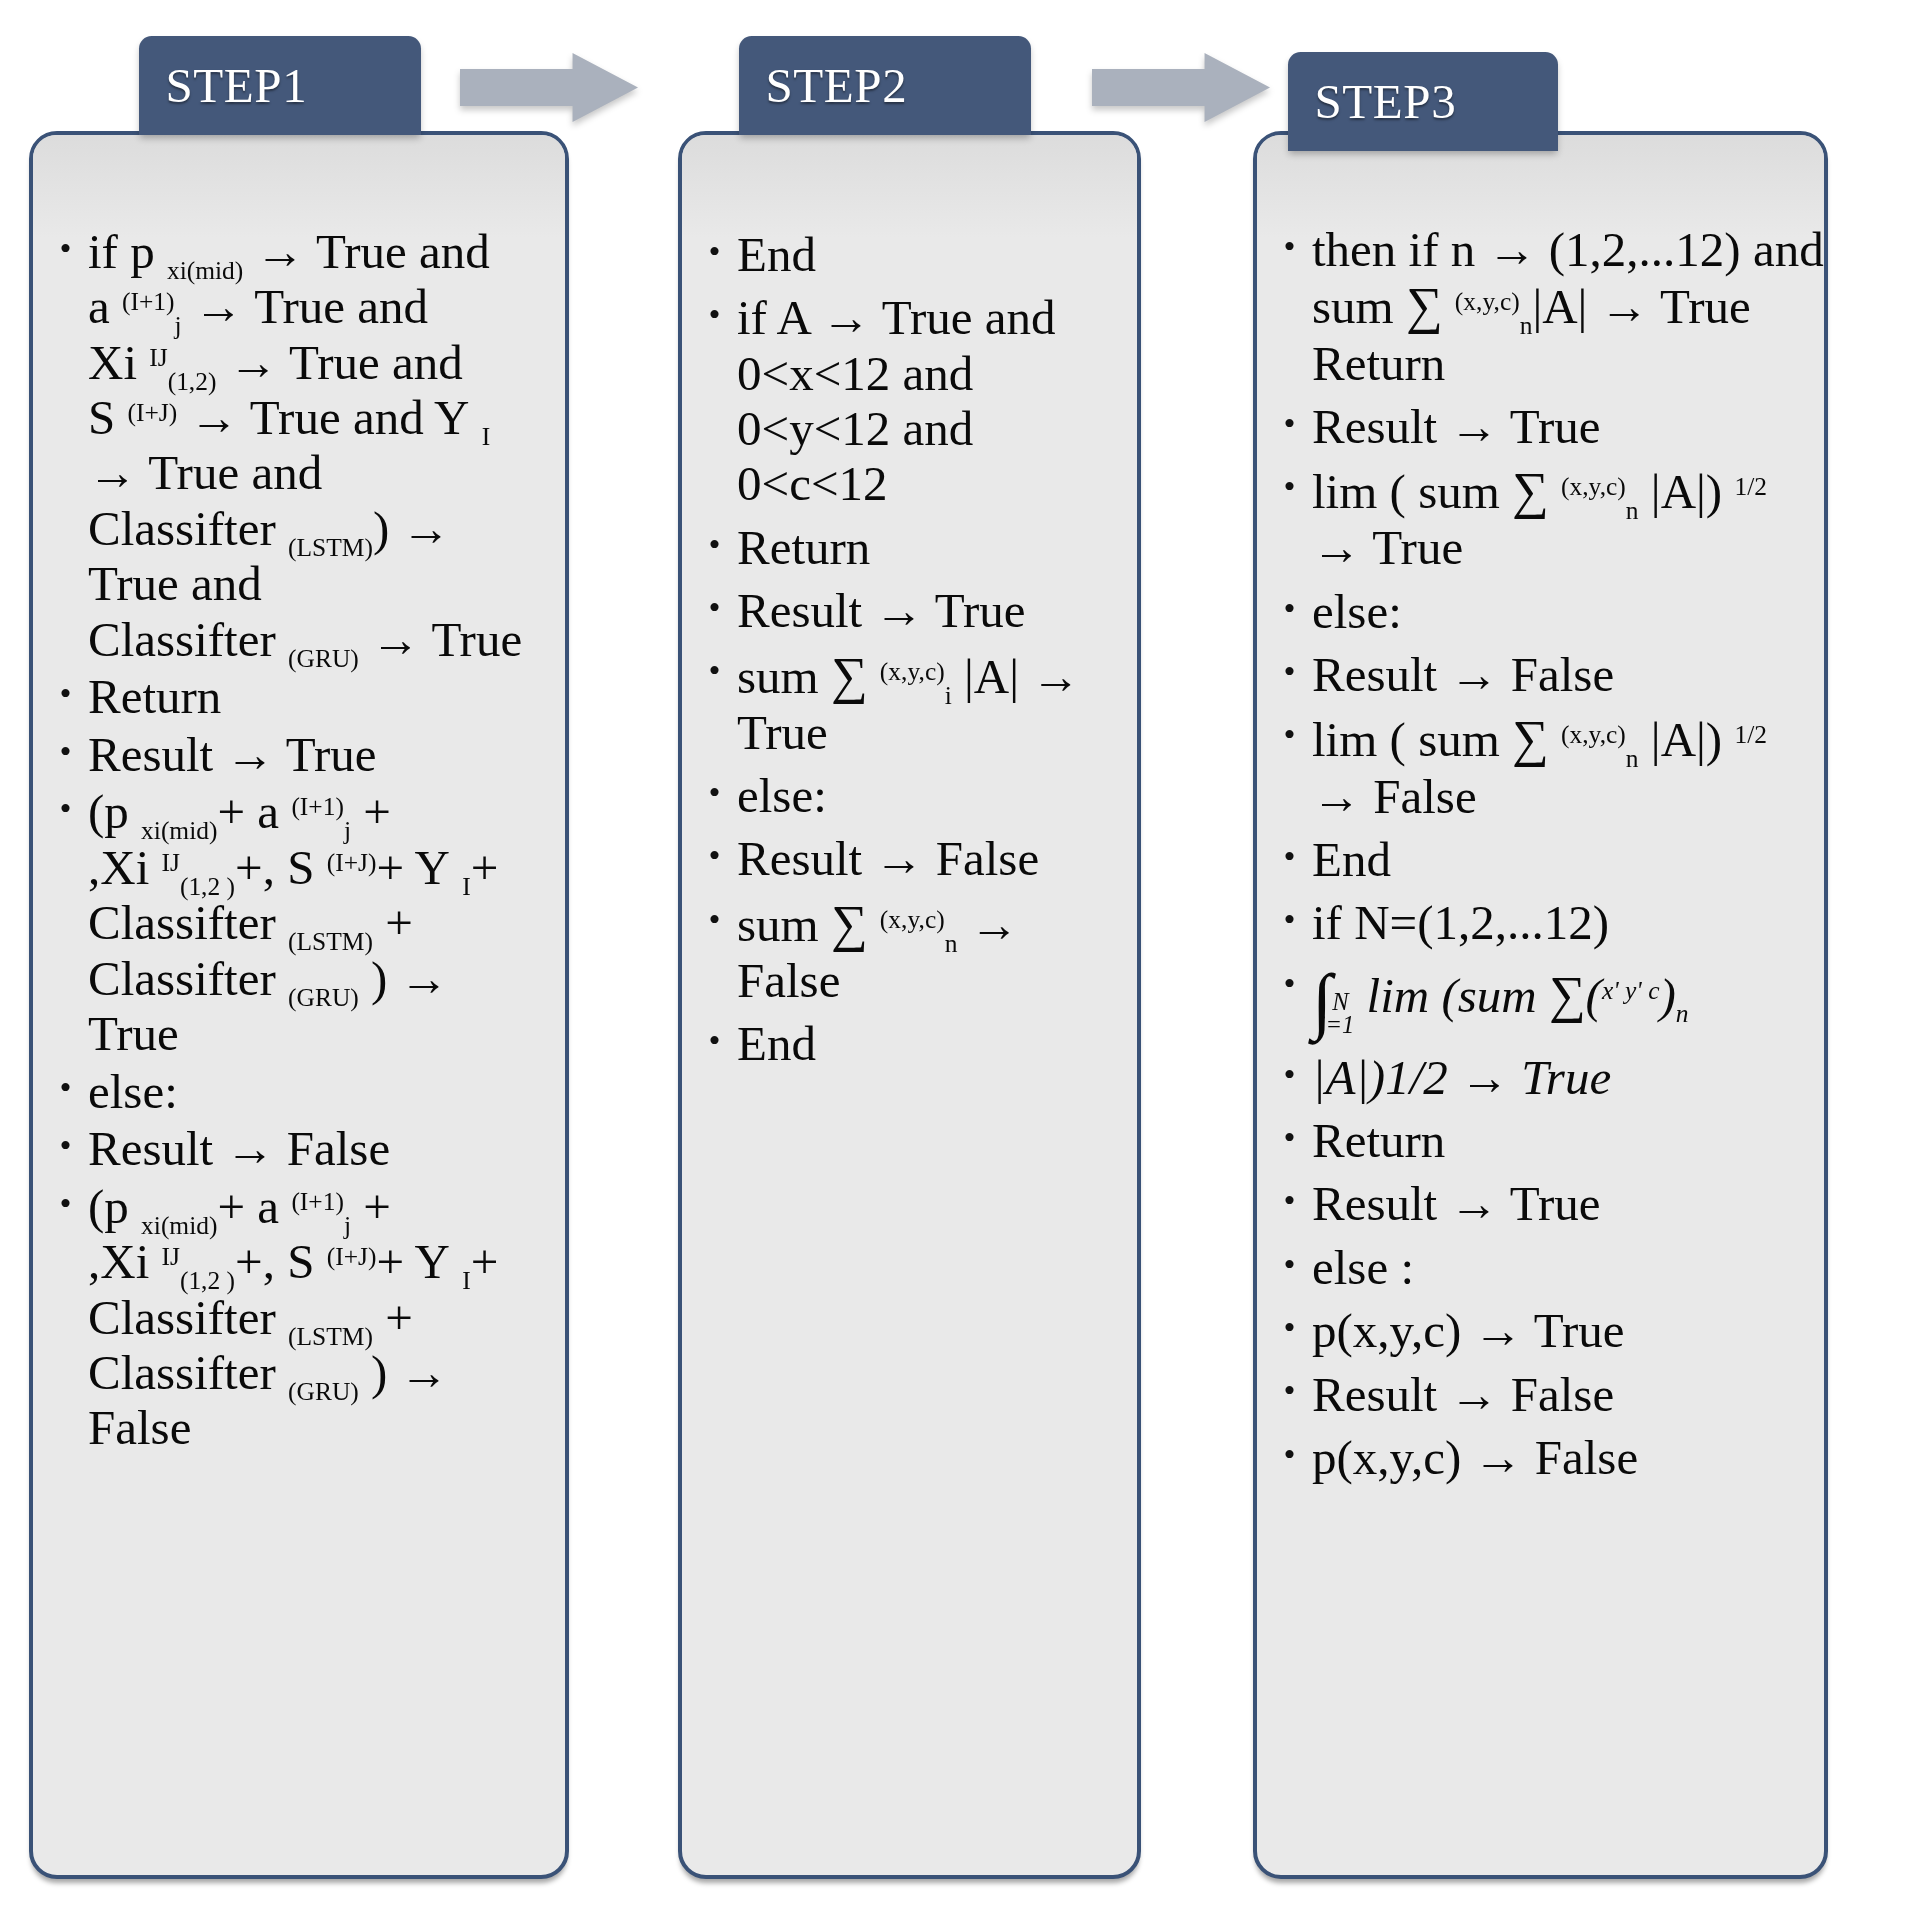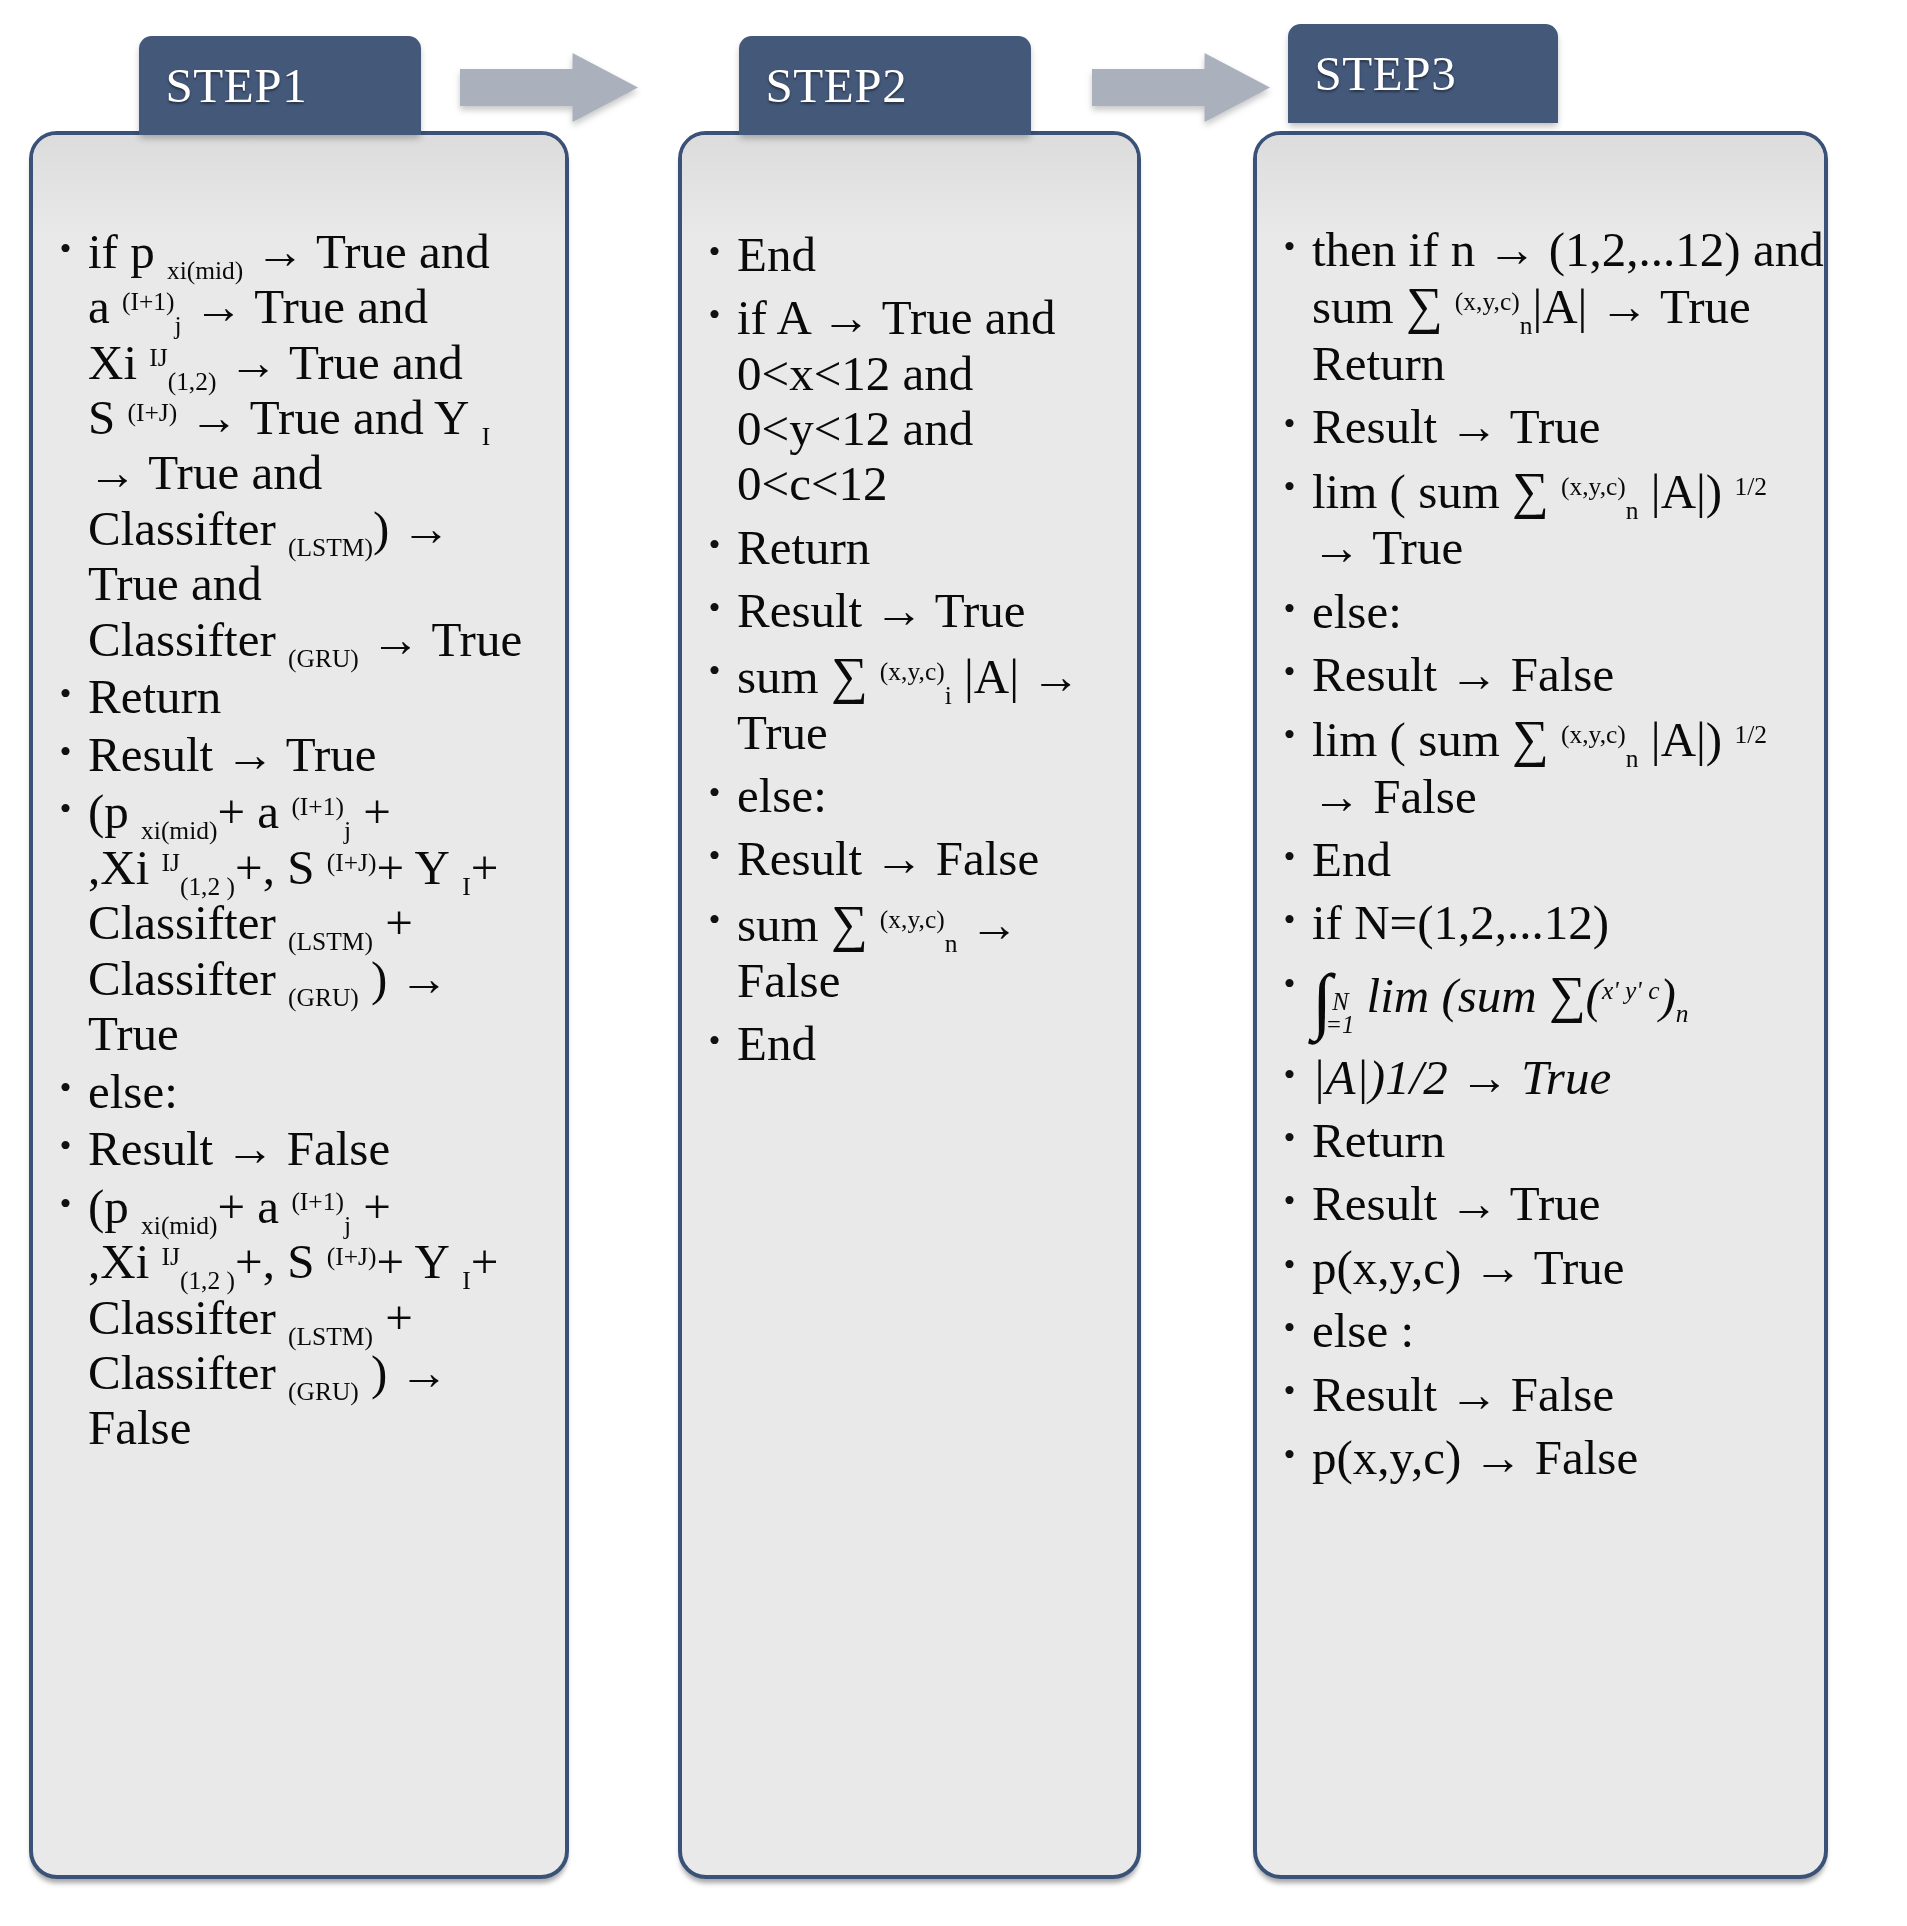--- a/index.html
+++ b/index.html
@@ -26,21 +26,21 @@
   .tab{position:absolute;box-sizing:border-box;
        background:#44587a;color:#ffffff;
        border-radius:12.6px 12.6px 0 0;
        display:flex;align-items:center;
        padding-left:26.4px;
        font-size:49px;letter-spacing:0.6px;
        text-shadow:0 1.7px 2.3px rgba(0,0,0,.45);
        box-shadow:0 4.6px 7px -1.7px rgba(0,0,0,.28);}
   #tab1{left:103px; top:36px; width:282px; height:99px;margin-left:36px;}
   #tab2{left:739px;top:36px; width:292px; height:99px;}
-  #tab3{left:1288px;top:24px; width:270px; height:99px;}
+  #tab3{left:1288px;top:52px; width:270px; height:99px;}
 
   
   .arrow{position:absolute;height:69px;width:178px;
          filter:drop-shadow(0 4px 3.4px rgba(0,0,0,.22));}
   #arrow1{left:460px; top:53px;}
   #arrow2{left:1092px;top:53px;}
   .arrow svg{display:block;width:100%;height:100%;}
 
   
   ul.items{list-style:none;margin:0;padding:0;position:absolute;
@@ -117,22 +117,22 @@
       <li>lim ( sum <span class="sig">∑</span>&nbsp;<sup>(x,y,c)</sup><sub>n</sub> |A|)&nbsp;<sup>1/2</sup> → True</li>
       <li>else:</li>
       <li>Result → False</li>
       <li>lim ( sum <span class="sig">∑</span>&nbsp;<sup>(x,y,c)</sup><sub>n</sub> |A|)&nbsp;<sup>1/2</sup> → False</li>
       <li>End</li>
       <li>if N=(1,2,...12)</li>
       <li class="ovf"><span class="intg"><span class="glyph">∫</span><span class="intlim"><span class="up">N</span><span class="lo">i=1</span></span></span> <span class="ital">lim (sum</span> <span class="sig">∑</span><span class="ital">(</span><sup class="ital">x' y' c</sup><span class="ital">)</span><sub class="ital">n</sub></li>
       <li><span class="ital">|A|)1/2 → True</span></li>
       <li>Return</li>
       <li>Result → True</li>
+      <li>else :</li>
       <li>p(x,y,c) → True</li>
-      <li>else :</li>
       <li>Result → False</li>
       <li>p(x,y,c) → False</li>
     </ul>
   </div>
 
   <div class="tab" id="tab1">STEP1</div>
   <div class="tab" id="tab2">STEP2</div>
   <div class="tab" id="tab3">STEP3</div>
 
   <div class="arrow" id="arrow1">

